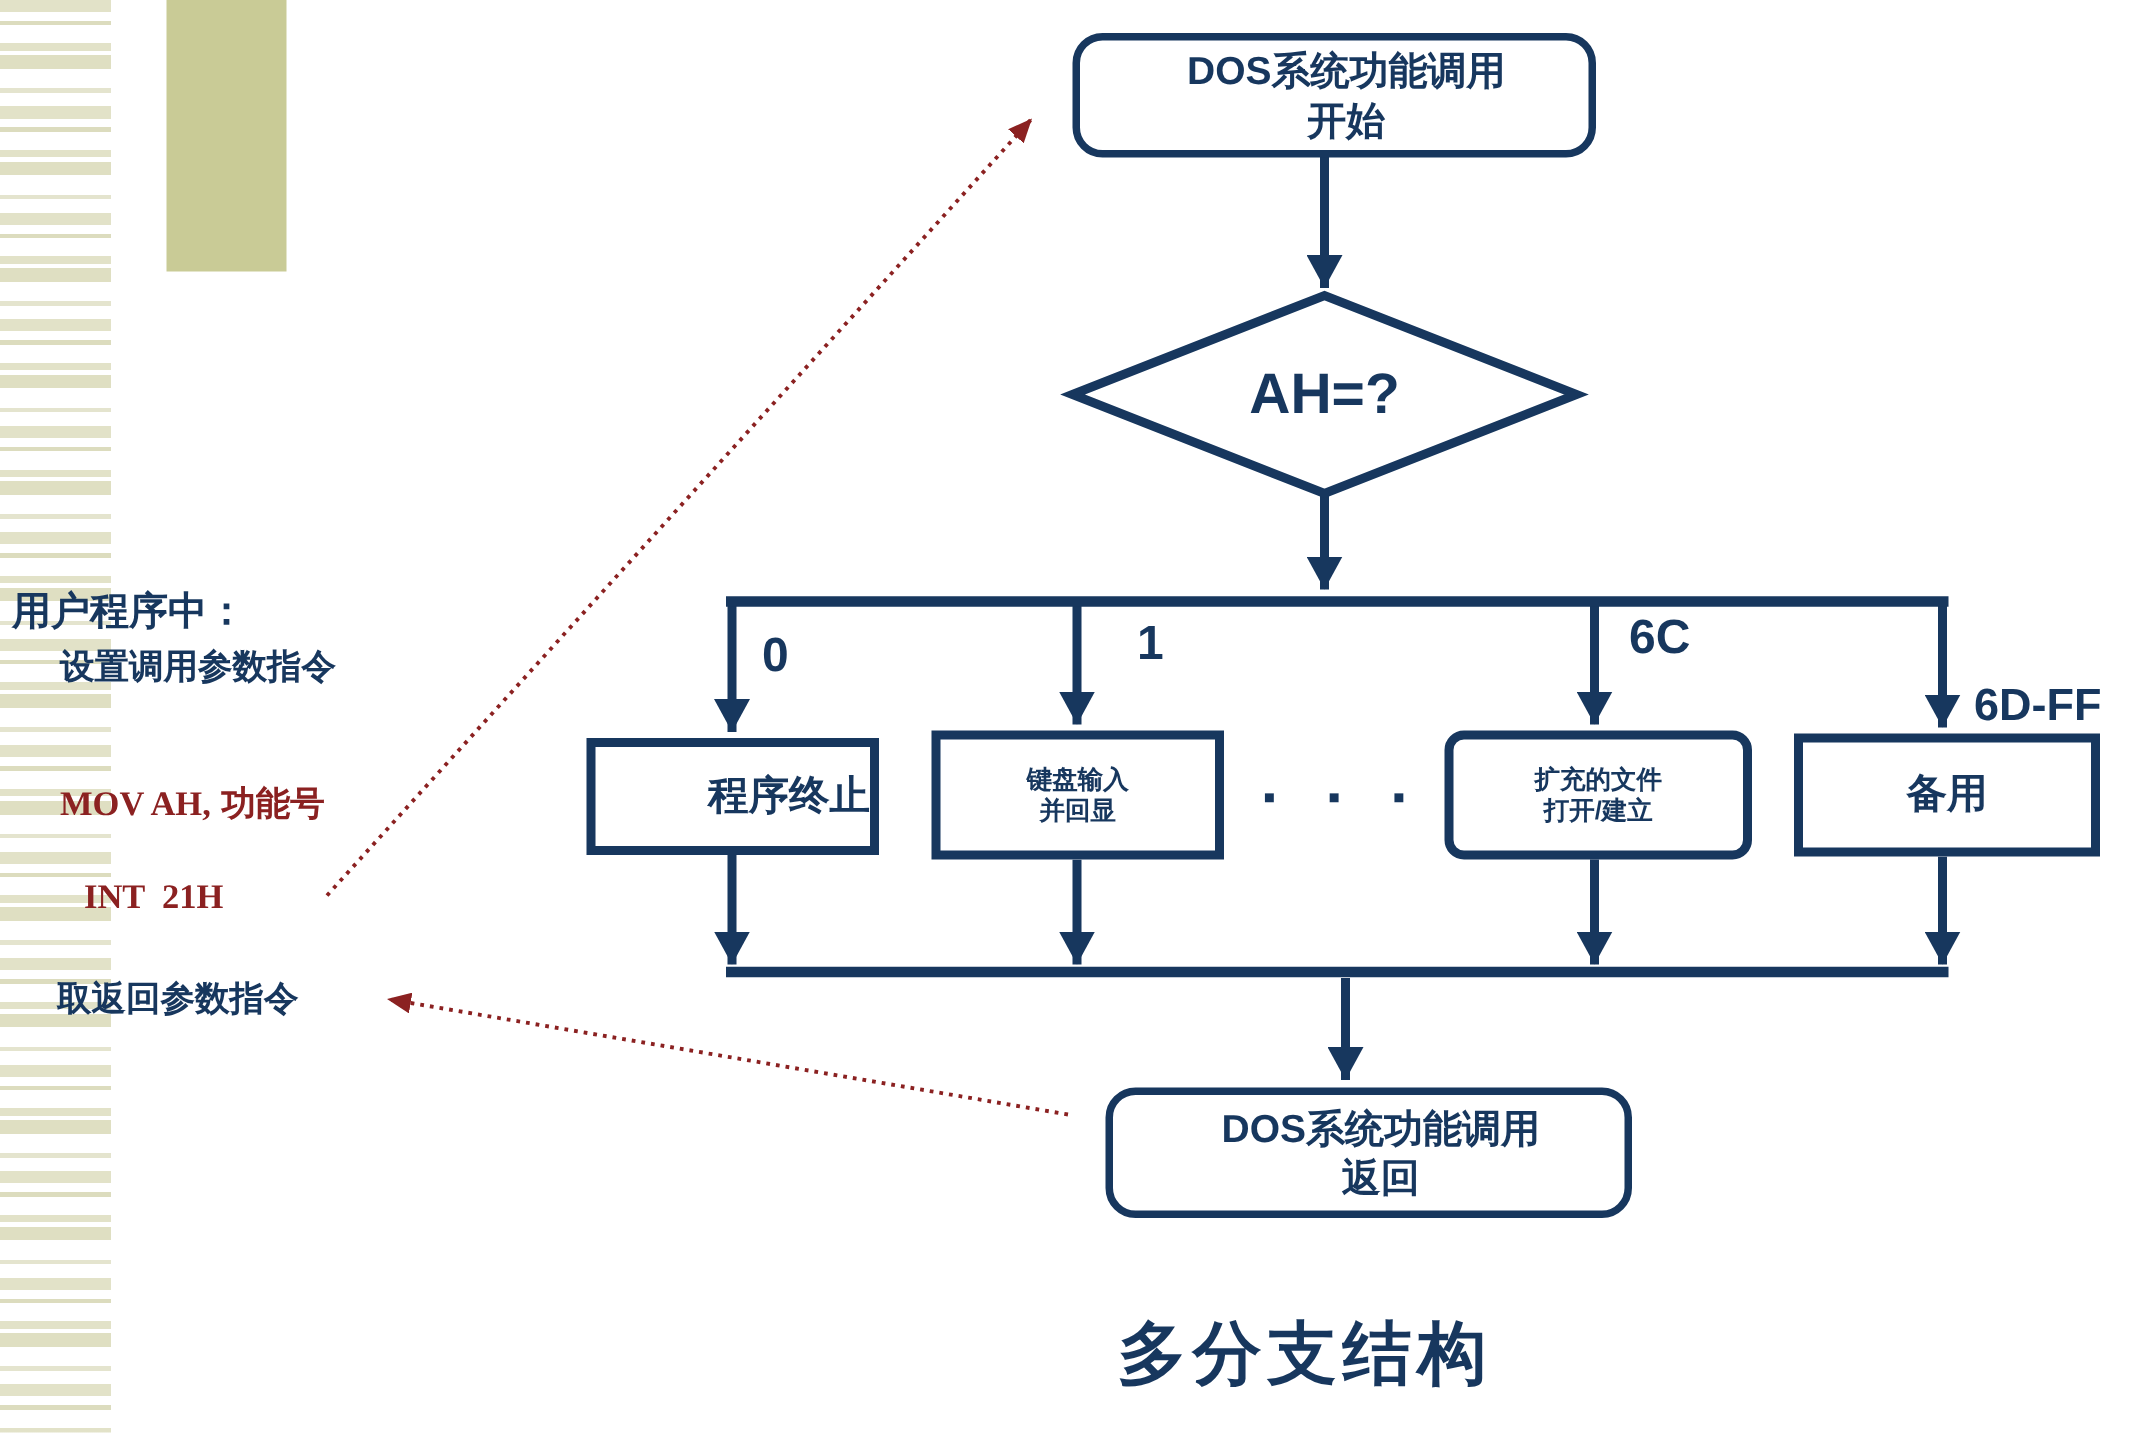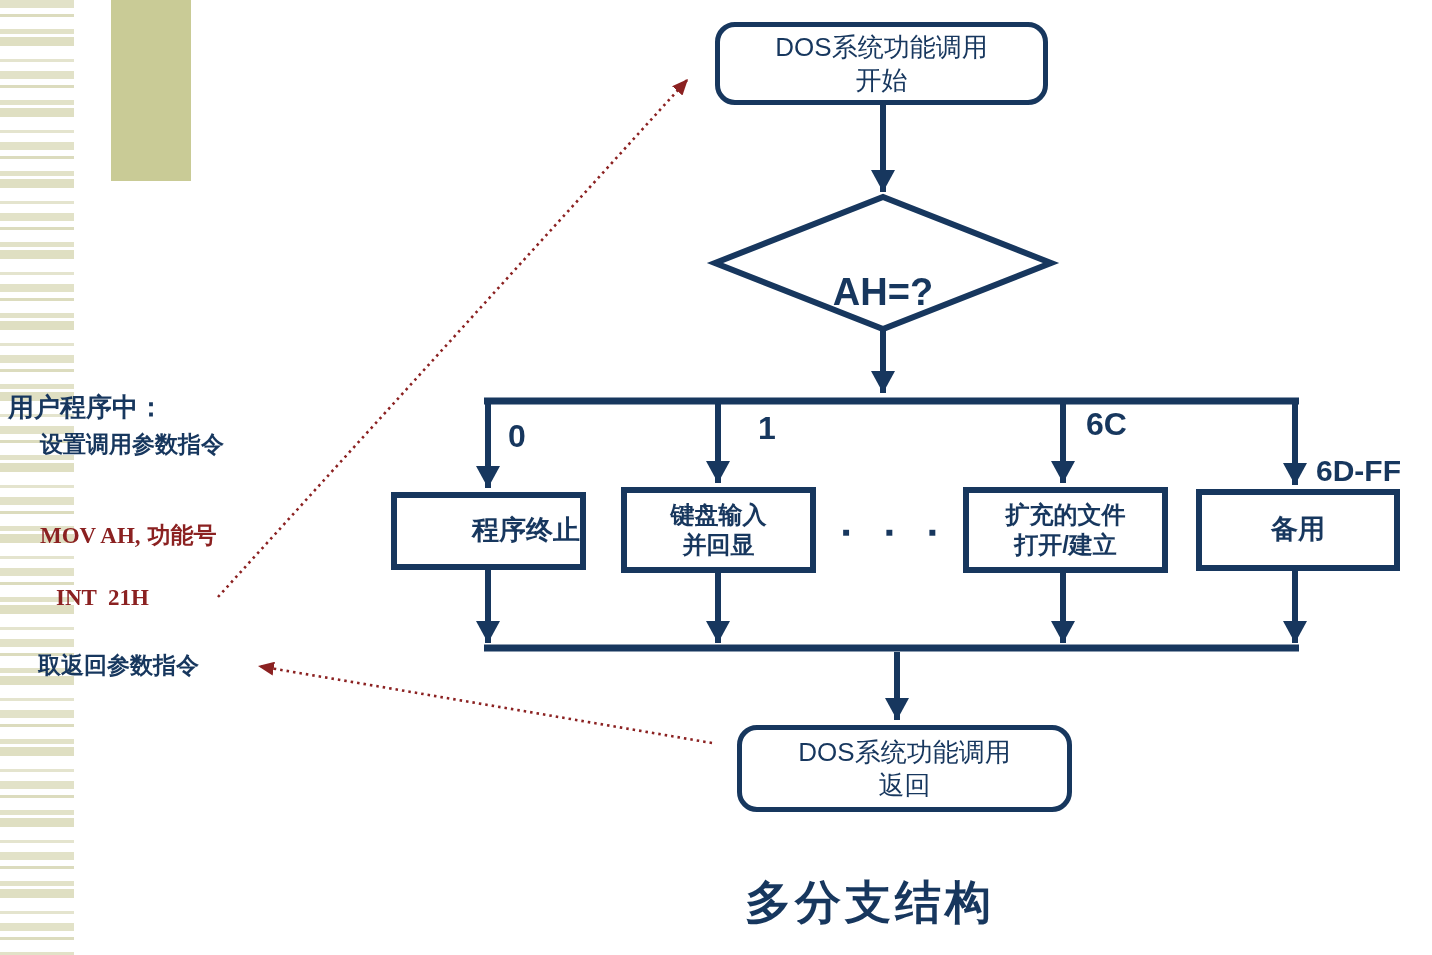--- a/index.html
+++ b/index.html
@@ -27,29 +27,29 @@
   .note{color:#17375e;font-weight:bold;white-space:pre;}
   .note-heading{left:8px;top:390px;font-size:26px;}
   .note-line{font-size:23px;}
   .maroon{color:#8b2121;}
   .serif-latin{font-family:"Liberation Serif",serif;}
 
   
   .terminal{
     border:5px solid #17375e;border-radius:20px;background:#ffffff;
     display:flex;flex-direction:column;align-items:center;justify-content:center;
-    color:#17375e;font-weight:normal;font-size:26px;line-height:1.25;text-align:center;
+    color:#17375e;font-weight:bold;font-size:26px;line-height:1.25;text-align:center;padding-left:16px;
   }
   .process{
     border:6px solid #17375e;background:#ffffff;
     display:flex;flex-direction:column;align-items:center;justify-content:center;
     color:#17375e;font-weight:bold;text-align:center;line-height:1.25;
   }
   .one-line{font-size:27px;}
-  .two-line{font-size:24px;text-align:right;}
+  .two-line{font-size:17px;text-align:right;}
   .decision-text{
     color:#17375e;font-weight:bold;font-size:38px;
     display:flex;align-items:center;justify-content:center;
   }
   .branch-label{color:#17375e;font-weight:bold;font-size:32px;}
   .dots{color:#17375e;font-weight:bold;font-size:24px;letter-spacing:14px;}
   .caption{
     color:#17375e;font-weight:bold;font-size:46px;text-align:center;letter-spacing:4px;
   }
   svg.lines{left:0;top:0;pointer-events:none;}
@@ -104,39 +104,39 @@
 <div class="abs note note-line" style="left:40px;top:429px;">设置调用参数指令</div>
 <div class="abs note note-line maroon" style="left:40px;top:520px;"><span class="serif-latin">MOV AH,</span><span style="margin-left:7px;margin-top:26px;">功能号</span></div>
 <div class="abs note note-line maroon serif-latin" style="left:56px;top:585px;">INT  21H</div>
 <div class="abs note note-line" style="left:38px;top:650px;">取返回参数指令</div>
 
 <div class="abs terminal" style="left:715px;top:22px;width:323px;height:73px;">
   <span>DOS系统功能调用</span>
   <span>开始</span>
 </div>
 
-<div class="abs decision-text" style="left:783px;top:241px;width:200px;height:44px;margin-top:29px;">AH=?</div>
+<div class="abs decision-text" style="left:783px;top:241px;width:200px;height:44px;">AH=?</div>
 
 <div class="abs branch-label" style="left:508px;top:418px;">0</div>
 <div class="abs branch-label" style="left:758px;top:410px;">1</div>
 <div class="abs branch-label" style="left:1086px;top:406px;">6C</div>
 <div class="abs branch-label" style="left:1316px;top:410px;font-size:30px;margin-top:44px;">6D-FF</div>
 
 <div class="abs process one-line" style="left:391px;top:492px;width:183px;height:66px;align-items:flex-end;">
   <span>程序终止</span>
 </div>
 
 <div class="abs process two-line" style="left:621px;top:487px;width:183px;height:74px;">
   <span>键盘输入</span>
   <span>并回显</span>
 </div>
 
 <div class="abs dots" style="left:842px;top:518px;width:110px;">▪ ▪ ▪</div>
 
-<div class="abs process two-line" style="left:963px;top:487px;width:193px;height:74px;">
+<div class="abs process two-line" style="left:963px;top:487px;width:193px;height:74px;border-radius:13px;">
   <span>扩充的文件</span>
   <span>打开/建立</span>
 </div>
 
 <div class="abs process one-line" style="left:1196px;top:489px;width:192px;height:70px;">
   <span>备用</span>
 </div>
 
 <div class="abs terminal" style="left:737px;top:725px;width:325px;height:77px;">
   <span>DOS系统功能调用</span>

